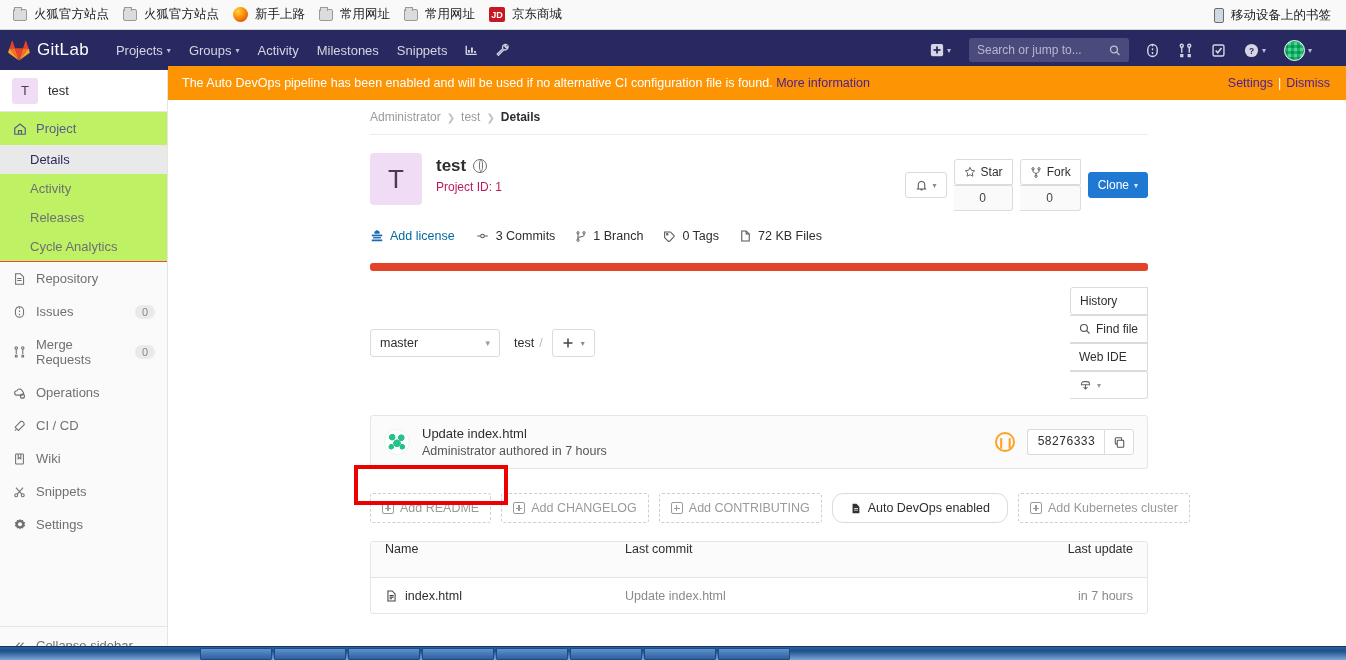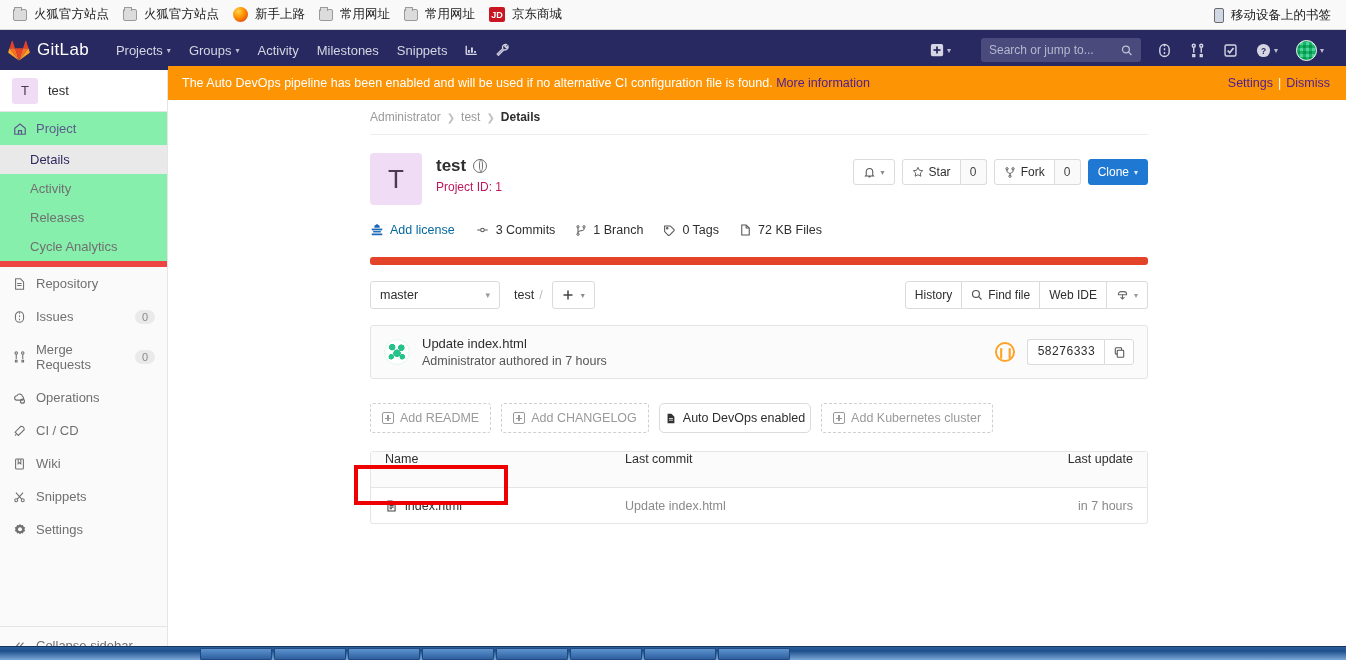--- a/index.html
+++ b/index.html
@@ -63,41 +63,41 @@
     background: #cfd8e3;
   }
   #bm-right { position: absolute; right: 8px; top: 0; height: 30px; display: flex; align-items: center; }
 
   
   #gl-navbar {
     height: 40px;
     background: #292961;
     display: flex;
     align-items: center;
-    padding: 0 14px 0 8px;
+    padding: 0 26px 0 8px;
     color: #fff;
   }
   #gl-logo-wrap { display: flex; align-items: center; gap: 7px; margin-right: 18px; }
   #gl-logo-text { font-size: 17px; letter-spacing: .3px; color: #fff; }
   .nav-link {
     color: #d5d5e3; font-size: 13px; padding: 8px 9px;
     display: flex; align-items: center; gap: 4px;
     cursor: pointer; white-space: nowrap;
   }
   .caret { font-size: 8px; opacity: .85; }
   .nav-icon-btn {
     color: #d5d5e3; padding: 6px 8px; cursor: pointer;
     display: flex; align-items: center; gap: 3px;
   }
   #nav-right { margin-left: auto; display: flex; align-items: center; gap: 2px; }
   #search-box {
     width: 160px; height: 24px; background: #4a4a7d;
     border: none; border-radius: 3px;
     display: flex; align-items: center; padding: 0 8px;
-    margin: 0 6px 0 20px;
+    margin: 0 6px 0 8px;
   }
   #search-input {
     background: transparent; border: none; outline: none;
     color: #cfcfe2; font-size: 12px; width: 100%;
     font-family: "Liberation Sans", sans-serif;
   }
   #search-input::placeholder { color: #b7b7cf; }
   #avatar {
     width: 21px; height: 21px; border-radius: 50%;
     background:
@@ -139,21 +139,21 @@
     font-size: 13px;
   }
   #proj-name { font-size: 13px; color: #2e2e2e; }
   .side-item {
     display: flex; align-items: center; gap: 9px;
     padding: 9px 12px; color: #707070; cursor: pointer;
   }
   .side-item.top { color: #5b5b8a; }
   .side-sub { padding: 7px 12px 7px 30px; color: #707070; cursor: pointer; }
   .side-sub.active { background: #e9e9e9; color: #31275c; font-weight: normal; }
-  .side-group { background: #86efac; border-bottom: 6px solid #ef4444; }
+  .side-group { background: #bef264; border-bottom: 1px solid #ef4444; }
   .side-count {
     margin-left: auto; background: #eaeaea; color: #888;
     border-radius: 9px; font-size: 11px; padding: 1px 7px;
   }
   .sicon { width: 15px; height: 15px; flex: none; display: inline-flex; align-items: center; justify-content: center; }
   #collapse-row {
     margin-top: auto; border-top: 1px solid #e5e5e5;
     display: flex; align-items: center; gap: 9px;
     padding: 11px 12px; color: #707070; cursor: pointer;
   }
@@ -197,21 +197,21 @@
   #proj-id { font-size: 12px; color: #be185d; margin-top: 4px; }
 
   #proj-actions { margin-left: auto; display: flex; align-items: center; gap: 7px; padding-top: 6px; }
   .btn {
     height: 26px; border: 1px solid #dbdbdb; background: #fff;
     border-radius: 3px; font-size: 12px; color: #2e2e2e;
     display: inline-flex; align-items: center; gap: 5px;
     padding: 0 9px; cursor: pointer; white-space: nowrap;
     font-family: "Liberation Sans", sans-serif;
   }
-  .btn-group { display: inline-flex; }
+  .btn-group { display: inline-flex; flex-direction: column; }
   .btn-group .btn { border-radius: 0; border-left: none; }
   .btn-group .btn:first-child { border-radius: 3px 0 0 3px; border-left: 1px solid #dbdbdb; }
   .btn-group .btn:last-child { border-radius: 0 3px 3px 0; }
   .btn-count { background: #fafafa; color: #444; min-width: 26px; justify-content: center; }
   .btn-primary {
     background: #1f78d1; border-color: #1f78d1; color: #fff;
   }
 
   #stats-row {
     display: flex; align-items: center; gap: 20px;
@@ -280,22 +280,22 @@
 
   #add-row { display: flex; gap: 10px; margin-top: 24px; }
   .btn-dashed {
     height: 30px; border: 1px dashed #cfcfcf; background: #fff;
     border-radius: 3px; font-size: 12.5px; color: #9a9a9a;
     display: inline-flex; align-items: center; gap: 6px; padding: 0 11px;
     cursor: pointer; white-space: nowrap;
   }
   .btn-solid {
     height: 30px; border: 1px solid #dbdbdb; background: #fff;
-    border-radius: 5px; font-size: 12.5px; color: #2e2e2e;
-    display: inline-flex; align-items: center; gap: 6px; padding: 0 5px;
+    border-radius: 11px; font-size: 12.5px; color: #2e2e2e;
+    display: inline-flex; align-items: center; gap: 6px; padding: 0 17px;
     cursor: pointer; white-space: nowrap;
   }
   .mini-sq {
     width: 12px; height: 12px; border: 1px solid currentColor; border-radius: 2px;
     position: relative; flex: none;
   }
   .mini-sq::before, .mini-sq::after {
     content: ""; position: absolute; background: currentColor;
   }
   .mini-sq::before { left: 2px; top: 4.5px; width: 6px; height: 1.5px; }
@@ -783,20 +783,24 @@
 
       <div id="add-row">
         <div class="btn-dashed">
           <span class="mini-sq"></span>
           <span>Add README</span>
         </div>
         <div class="btn-dashed">
           <span class="mini-sq"></span>
           <span>Add CHANGELOG</span>
         </div>
+        <div class="btn-dashed">
+          <span class="mini-sq"></span>
+          <span>Add CONTRIBUTING</span>
+        </div>
         <div class="btn-solid">
           <svg width="12" height="13" viewBox="0 0 16 16" fill="#333">
             <path d="M3.4 1.6h5.2l3.9 3.9v8.9H3.4z"></path>
               <path d="M5.4 7.6h5.2v1H5.4zM5.4 9.8h5.2v1H5.4z" fill="#fff"></path>
           </svg>
           <span>Auto DevOps enabled</span>
         </div>
         <div class="btn-dashed">
           <span class="mini-sq"></span>
           <span>Add Kubernetes cluster</span>

